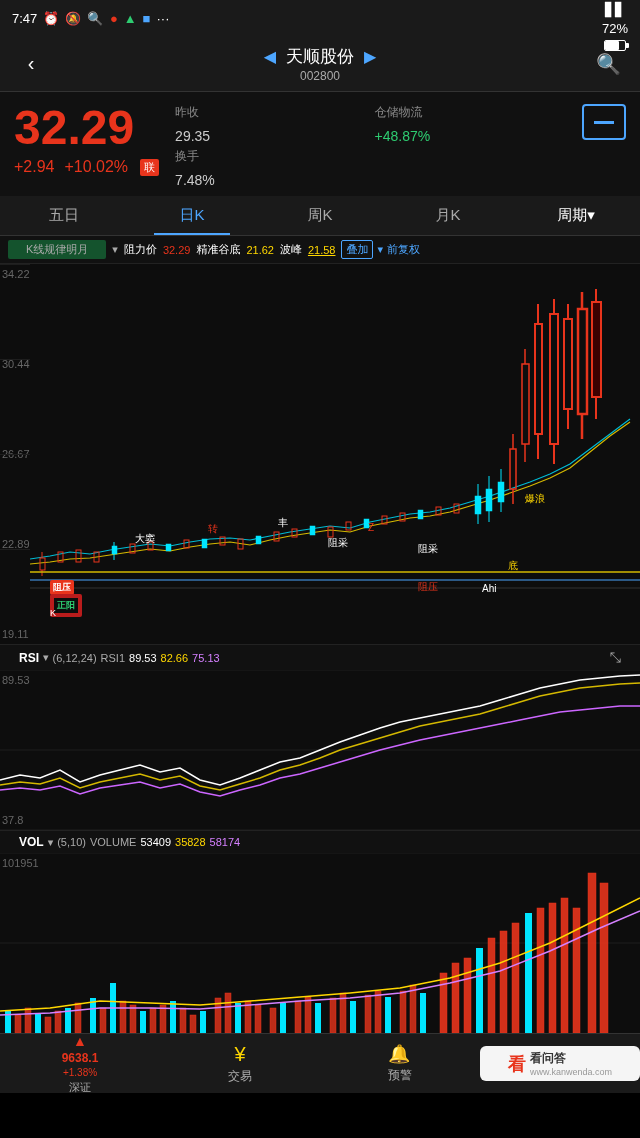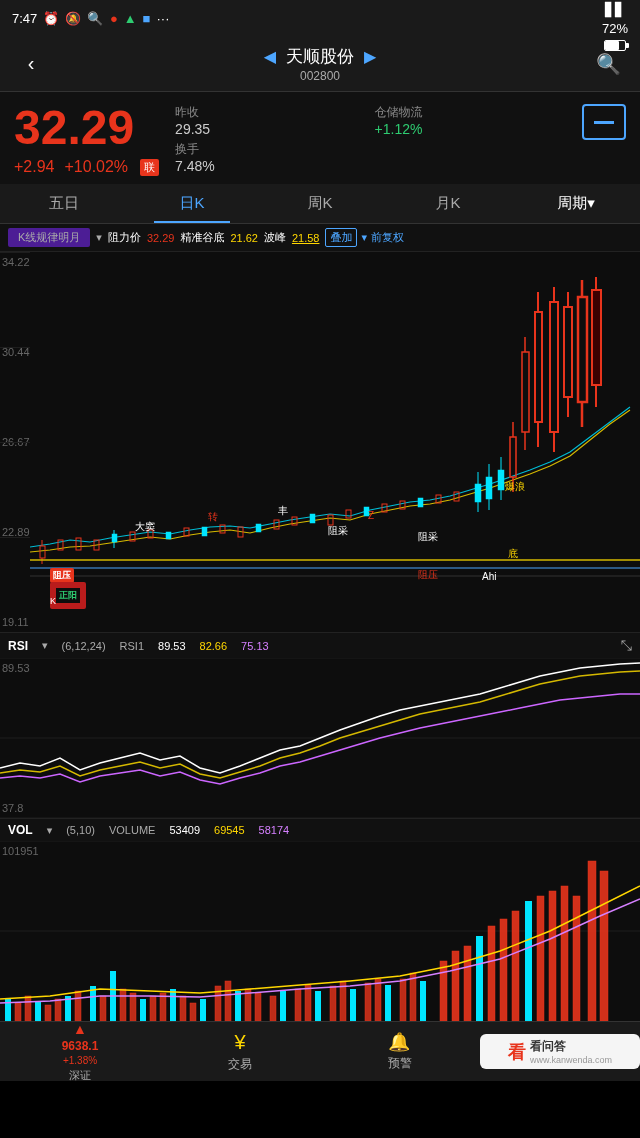--- a/index.html
+++ b/index.html
@@ -48,21 +48,21 @@
     }
     .price-left { flex: 0 0 auto; }
     .main-price { color: #e8341c; font-size: 48px; font-weight: 700; line-height: 1; }
     .price-changes { display: flex; gap: 10px; align-items: center; margin-top: 6px; }
     .price-change-val { color: #e8341c; font-size: 16px; }
     .price-change-pct { color: #e8341c; font-size: 16px; }
     .lian-badge { background: #e8341c; color: #fff; font-size: 11px; padding: 1px 4px; border-radius: 2px; margin-left: 2px; }
     .price-right { flex: 1; display: grid; grid-template-columns: 1fr 1fr; gap: 4px 8px; font-size: 13px; }
     .price-meta-item { }
     .meta-label { color: #888; font-size: 12px; }
-    .meta-value { color: #ccc; font-size: 14px; }
+    .meta-value { color: #ccc; font-size: 14px; margin-top: 7px; }
     .meta-value.highlight { color: #e8341c; }
     .meta-value.green { color: #2ecc71; }
     .box-icon {
       width: 44px; height: 36px;
       border: 2px solid #4da6ff;
       border-radius: 4px;
       display: flex; align-items: center; justify-content: center;
       margin-left: auto;
     }
     .box-icon-inner { width: 20px; height: 3px; background: #4da6ff; }
@@ -96,21 +96,21 @@
     
     .kline-toolbar {
       background: #111;
       padding: 4px 8px;
       display: flex;
       align-items: center;
       gap: 6px;
       font-size: 11px;
       border-bottom: 1px solid #222;
     }
-    .kline-rule-btn { color: #aaa; background: #4c1d95; padding: 2px 10px; border-radius: 2px; cursor: pointer; }
+    .kline-rule-btn { color: #aaa; background: #14532d; padding: 2px 18px; border-radius: 2px; cursor: pointer; }
     .kline-rule-arrow { color: #aaa; }
     .kline-zuli { color: #fff; }
     .kline-zuli-val { color: #e8341c; }
     .kline-谷底 { color: #fff; }
     .kline-波峰 { color: #fff; }
     .kline-right-opts { display: flex; gap: 4px; align-items: center; }
     .diejia-btn { color: #4da6ff; font-size: 11px; border: 1px solid #4da6ff; padding: 1px 4px; border-radius: 2px; cursor:pointer; }
     .diejia-arrow { color: #4da6ff; font-size: 11px; }
     .fuquan-btn { color: #4da6ff; font-size: 11px; cursor: pointer; }
 
@@ -155,24 +155,24 @@
     }
     .chart-annotation.red { color: #e8341c; }
     .chart-annotation.yellow { color: #ffd700; }
 
     
     .rsi-section {
       background: #0d0d0d;
       border-top: 1px solid #222;
     }
     .indicator-toolbar {
-      padding: 4px 8px;
+      padding: 4px 19px;
       display: flex;
       align-items: center;
-      gap: 14px;
+      gap: 4px;
       font-size: 11px;
       background: #111;
     }
     .ind-name { color: #fff; font-size: 12px; font-weight: 600; }
     .ind-arrow { color: #aaa; }
     .ind-params { color: #aaa; }
     .rsi1-val { color: #fff; }
     .rsi2-val { color: #ffd700; }
     .rsi3-val { color: #d580ff; }
     .corner-icon { margin-left: auto; color: #aaa; font-size: 14px; }
@@ -232,21 +232,21 @@
 
     
     .signal-badge {
       position: absolute;
       font-size: 9px;
       padding: 1px 3px;
       border-radius: 2px;
       font-weight: bold;
     }
     .signal-badge.zbline { background: #e8341c; color: #fff; }
-    .signal-badge.zhengyang { background: transparent; color: #2ecc71; border: 6px solid #b91c1c; }
+    .signal-badge.zhengyang { background: transparent; color: #2ecc71; border: 4px solid #b91c1c; }
   </style>
 </head>
 <body>
 
 <div class="status-bar">
   <div class="status-left">
     <span>7:47</span>
     <span>⏰</span>
     <span>🔕</span>
     <span>🔍</span>
@@ -287,21 +287,21 @@
       <span class="lian-badge">联</span>
     </div>
   </div>
   <div class="price-right">
     <div class="price-meta-item">
       <div class="meta-label">昨收</div>
       <div class="meta-value">29.35</div>
     </div>
     <div class="price-meta-item">
       <div class="meta-label">仓储物流</div>
-      <div class="meta-value green">+1.12%</div>
+      <div class="meta-value green">+48.87%</div>
     </div>
     <div class="price-meta-item">
       <div class="meta-label">换手</div>
       <div class="meta-value">7.48%</div>
     </div>
   </div>
   <div class="box-icon">
     <div class="box-icon-inner"></div>
   </div>
 </div>
@@ -444,21 +444,21 @@
     <line x1="0" y1="324" x2="610" y2="324" stroke="rgba(255,255,255,0.2)" stroke-width="0.8"></line>
   </svg>
 
   <span class="chart-annotation" style="left:135px;top:268px;">大窦</span>
   <span class="chart-annotation" style="left:208px;top:258px;color:#e8341c;">转</span>
   <span class="chart-annotation" style="left:278px;top:252px;">丰</span>
   <span class="chart-annotation" style="left:328px;top:272px;">阻采</span>
   <span class="chart-annotation" style="left:368px;top:258px;color:#e8341c;">Z</span>
   <span class="chart-annotation" style="left:418px;top:278px;">阻采</span>
   <span class="chart-annotation yellow" style="left:508px;top:295px;">底</span>
-  <span class="chart-annotation yellow" style="left:505px;top:228px;">爆浪</span>
+  <span class="chart-annotation yellow" style="left:505px;top:228px;padding-left:20px;">爆浪</span>
   <span class="signal-badge zbline" style="left:50px;top:316px;">阻压</span>
   <span class="signal-badge zhengyang" style="left:50px;top:330px;">正阳</span>
   <span class="chart-annotation" style="left:50px;top:344px;font-size:9px;">K</span>
   <span class="chart-annotation red" style="left:418px;top:316px;">阻压</span>
   <span class="chart-annotation" style="left:482px;top:319px;">Ahi</span>
 </div>
 
 <div class="rsi-section">
   <div class="indicator-toolbar">
     <span class="ind-name">RSI</span>
@@ -489,21 +489,21 @@
   </div>
 </div>
 
 <div class="vol-section">
   <div class="indicator-toolbar">
     <span class="ind-name">VOL</span>
     <span class="ind-arrow">▾</span>
     <span class="ind-params">(5,10)</span>
     <span style="color:#aaa;">VOLUME</span>
     <span style="color:#fff;">53409</span>
-    <span style="color:#ffd700;">69545</span>
+    <span style="color:#ffd700;">35828</span>
     <span style="color:#d580ff;">58174</span>
   </div>
   <div class="vol-chart">
     <span class="vol-y-label" style="top:4px;">101951</span>
     <svg width="100%" height="180" viewBox="0 0 640 180" preserveAspectRatio="none">
       <rect width="640" height="180" fill="#0d0d0d"></rect>
 
       <line x1="0" y1="0" x2="640" y2="0" stroke="#1e1e1e" stroke-width="1"></line>
       <line x1="0" y1="90" x2="640" y2="90" stroke="#1e1e1e" stroke-width="1"></line>
 

